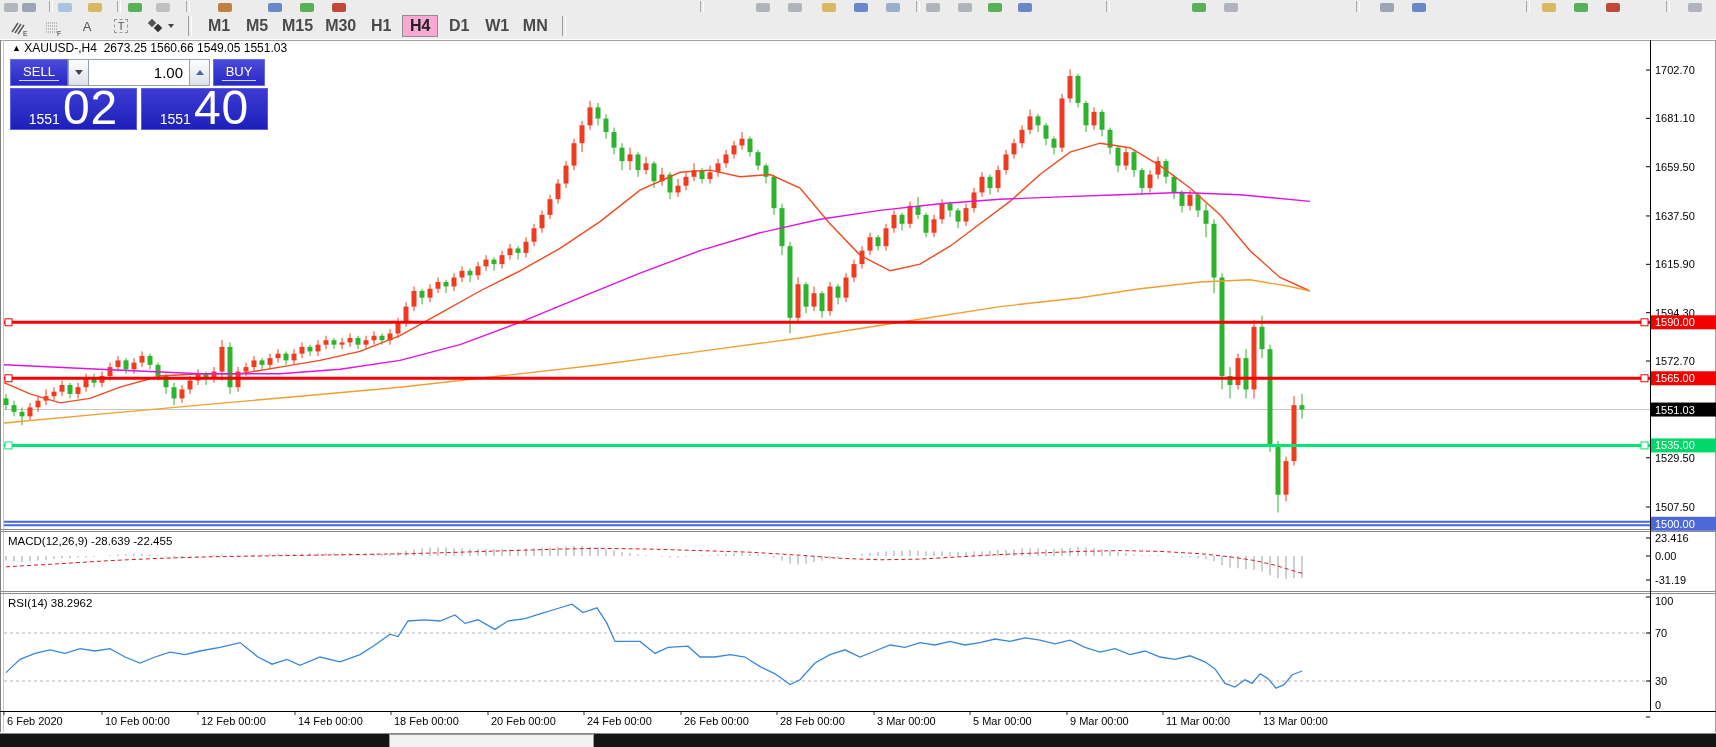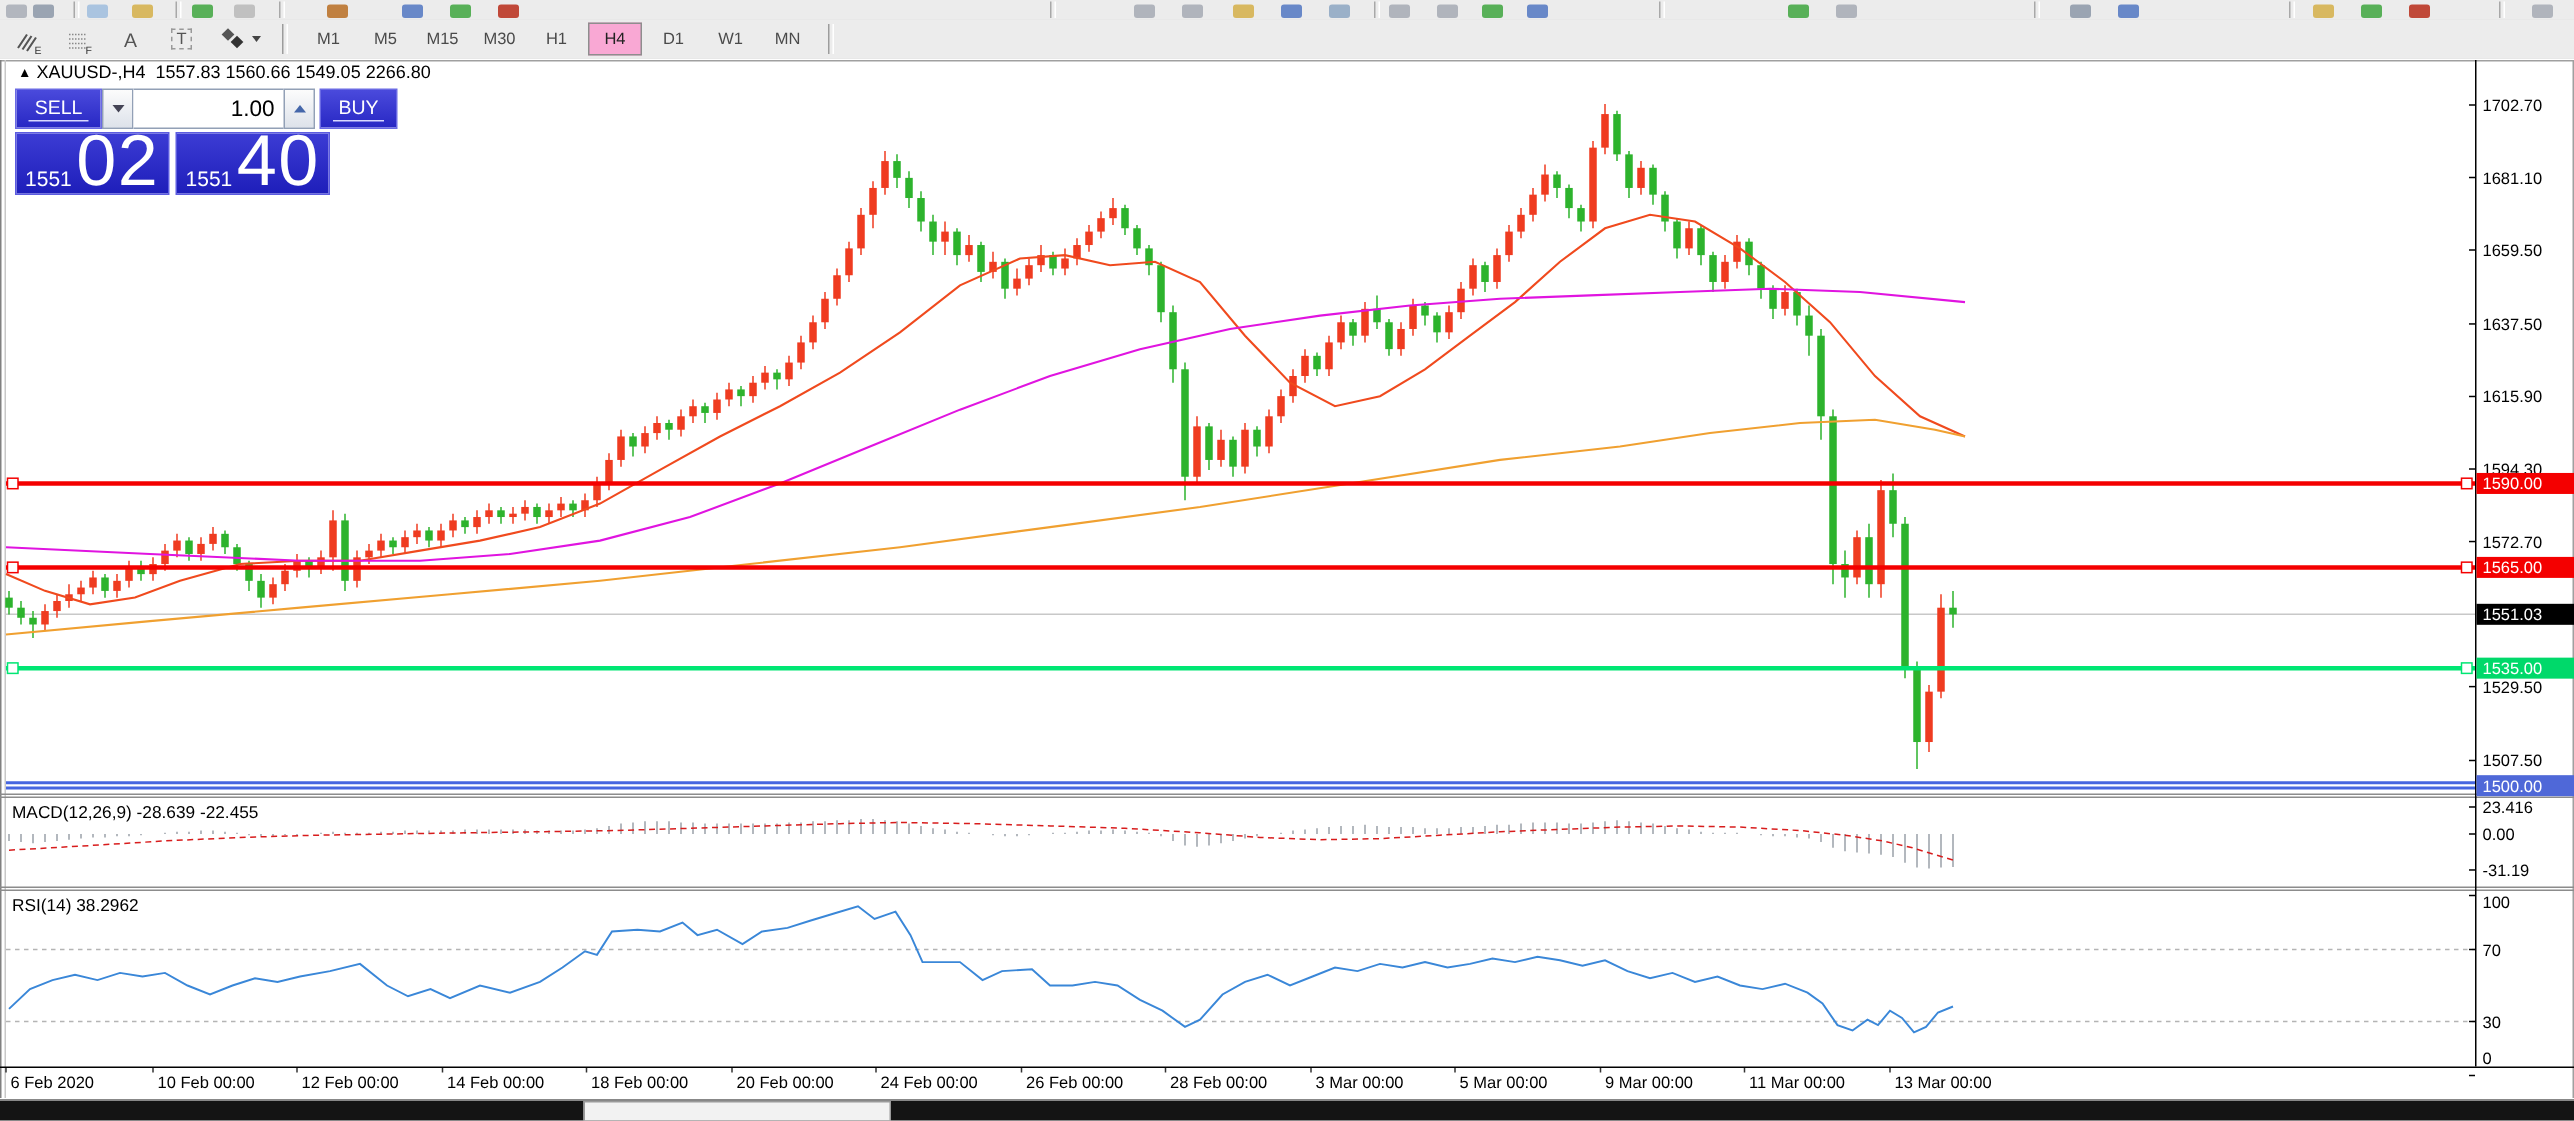--- a/index.html
+++ b/index.html
@@ -11,22 +11,22 @@
             border-bottom:1px solid #dcdcdc;overflow:hidden}
   .frag{position:absolute;top:3px;width:14px;height:9px;border-radius:2px}
   .tsep{position:absolute;top:1px;width:2px;height:11px;border-left:1px solid #a8a8a8;border-right:1px solid #fff}
   
   .toolbar{position:absolute;left:0;top:13px;width:1716px;height:26px;background:#ececec;
            border-bottom:1px solid #b4b4b4;display:flex;align-items:center}
   .toolbtn{width:30px;height:22px;display:flex;align-items:flex-end;justify-content:center;
            color:#555;font-size:12px;position:relative;margin-left:4px}
   .toolbtn svg{display:block}
   .sep{width:2px;height:20px;border-left:1px solid #9c9c9c;border-right:1px solid #fff;margin:0 8px}
-  .tf{min-width:26px;height:20px;display:flex;align-items:center;justify-content:center;font-size:11px;
-      font-weight:normal;color:#4a4a4a;padding:0 4px;margin:15px 2px}
+  .tf{min-width:26px;height:20px;display:flex;align-items:center;justify-content:center;font-size:16px;
+      font-weight:bold;color:#4a4a4a;padding:0 4px;margin:15px 2px}
   .tf.active{background:#f9a8d4;border:1px solid #8e8e8e;color:#222}
   
   .chart{position:absolute;left:0;top:39px;width:1716px;height:694px;background:#fff}
   .chart svg{position:absolute;left:0;top:0}
   .title{position:absolute;left:12px;top:2px;font-size:12px;color:#000;white-space:pre}
   .title .tri{font-size:9px;vertical-align:1px}
   
   .tp{position:absolute;left:10px;top:20px;width:258px}
   .r1{display:flex;height:27px}
   .btn-sell,.btn-buy{background:linear-gradient(#4a4adc,#2828c4);color:#fff;font-size:13px;
@@ -35,21 +35,21 @@
   .lblu{border-bottom:1px solid #d8d8ff;padding:0 4px 1px}
   .spin-btn{width:21px;background:linear-gradient(#fcfcfc,#dde2ea);border:1px solid #92a0b6;
       display:flex;align-items:center;justify-content:center;box-sizing:border-box}
   .spin-btn:first-of-type{margin-left:3px}
   .vol{width:100px;height:27px;border:1px solid #92a0b6;border-left:none;border-right:none;font-size:15px;
       text-align:right;padding:0 6px;color:#000;background:#fff;box-sizing:border-box;
       font-family:"Liberation Sans",sans-serif;outline:none}
   .tri-dn{width:0;height:0;border-left:4px solid transparent;border-right:4px solid transparent;border-top:5px solid #445}
   .tri-up{width:0;height:0;border-left:4px solid transparent;border-right:4px solid transparent;border-bottom:5px solid #4466aa}
   .r2{display:flex;margin-top:2px;height:42px}
-  .pricebox{width:103px;background:linear-gradient(#3c3cd4,#1e1eba);border:1px solid #5c5ce0;color:#fff;
+  .pricebox{width:127px;background:linear-gradient(#3c3cd4,#1e1eba);border:1px solid #5c5ce0;color:#fff;
       display:flex;align-items:flex-end;justify-content:center;padding-bottom:3px;box-sizing:border-box;cursor:default}
   .pricebox + .pricebox{margin-left:4px}
   .psm{font-size:14px;margin-right:3px;line-height:1}
   .pbig{font-size:48px;line-height:.78;font-weight:400;letter-spacing:1px}
   
   .bottom{position:absolute;left:0;top:733px;width:1716px;height:14px;background:#141414;border-top:1px solid #888}
   .bseg-light{position:absolute;left:389px;top:0;width:205px;height:14px;background:#f2f2f2;
       border:1px solid #9a9a9a;box-sizing:border-box}
 </style>
 </head>
@@ -734,21 +734,21 @@
         <line x1="1163" y1="712" x2="1163" y2="715" stroke="#333"></line>
         <text x="1166" y="725" font-size="11" fill="#000">11 Mar 00:00</text>
         <line x1="1260" y1="712" x2="1260" y2="715" stroke="#333"></line>
         <text x="1263" y="725" font-size="11" fill="#000">13 Mar 00:00</text>
       </g>
 
     <text x="8" y="545" font-size="11.5" fill="#000">MACD(12,26,9) -28.639 -22.455</text>
     <text x="8" y="607" font-size="11.5" fill="#000">RSI(14) 38.2962</text>
   </svg>
 
-  <div class="title"><span class="tri">▲</span> <span>XAUUSD-,H4</span>  <span>1557.83 1560.66 1549.05 2266.80</span></div>
+  <div class="title"><span class="tri">▲</span> <span>XAUUSD-,H4</span>  <span>2673.25 1560.66 1549.05 1551.03</span></div>
 
   <div class="tp">
     <div class="r1">
       <div class="btn-sell">
           <span class="lblu">SELL</span>
         </div>
       <div class="spin-btn">
           <div class="tri-dn"></div>
         </div>
       <input class="vol" readonly="" value="1.00" style="">

